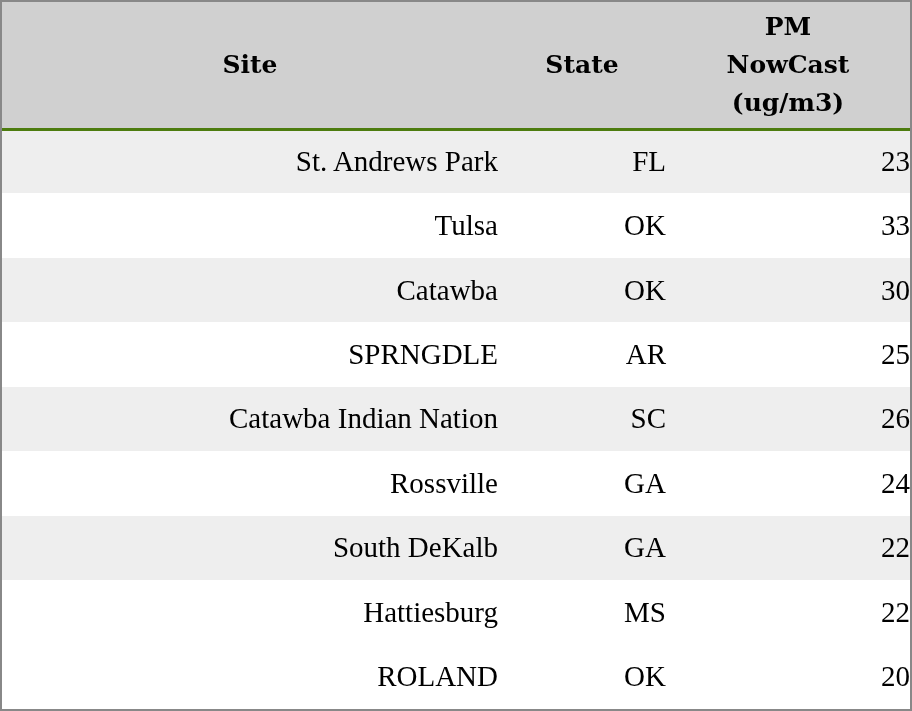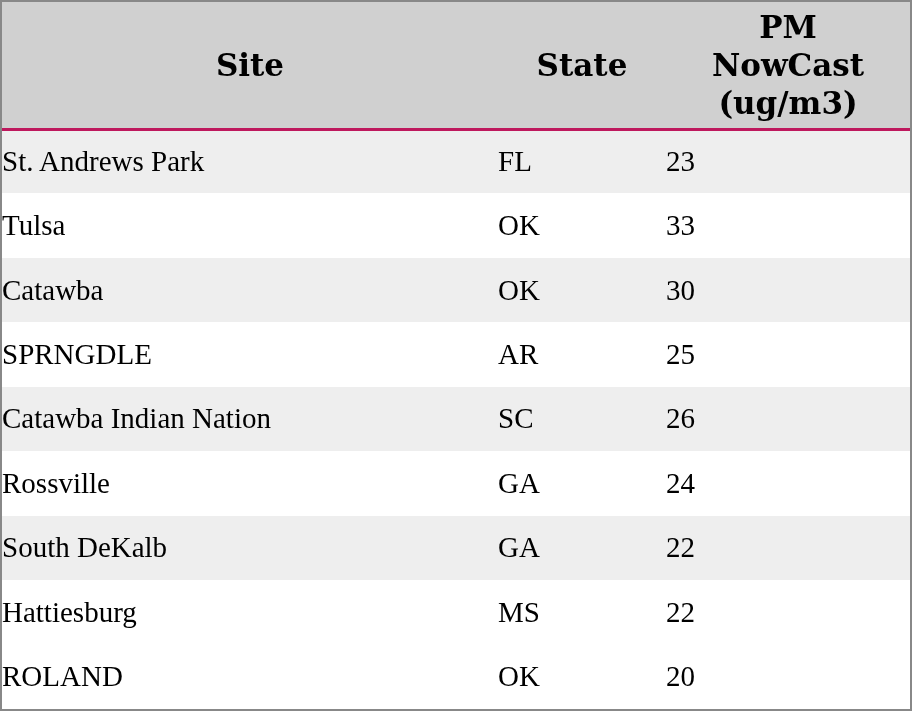--- a/index.html
+++ b/index.html
@@ -21,32 +21,32 @@
     table-layout: fixed;
     color: #000000;
   }
   thead tr.header-row {
     background: #d0d0d0;
     height: 127px;
   }
   thead th {
     font-family: "DejaVu Serif", serif;
     font-weight: bold;
-    font-size: 31px;
+    font-size: 25px;
     line-height: 38px;
     text-align: center;
     vertical-align: middle;
     padding: 0;
-    border-bottom: 3px solid #be185d;
+    border-bottom: 3px solid #4d7c0f;
   }
   .hdr-line { display: block; }
   tbody td {
     font-family: "Liberation Serif", serif;
     font-size: 29px;
-    text-align: left;
+    text-align: right;
     vertical-align: middle;
     padding: 0;
     border: none;
   }
   tbody tr { height: 58px; }
   tbody tr.row-even { background: #eeeeee; }
   tbody tr.row-odd  { background: #ffffff; padding-left: 24px; }
 </style>
 </head>
 <body>

